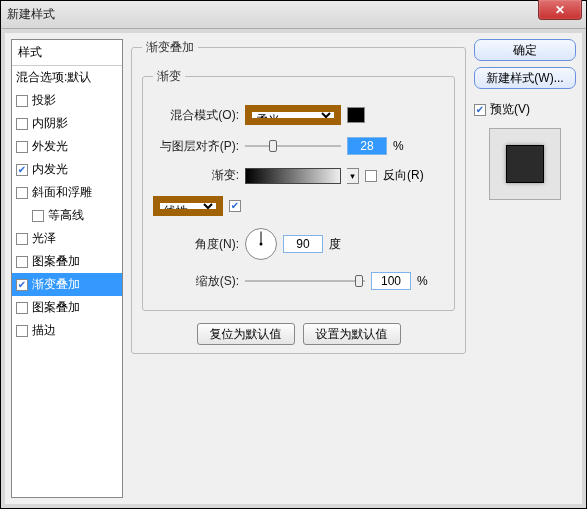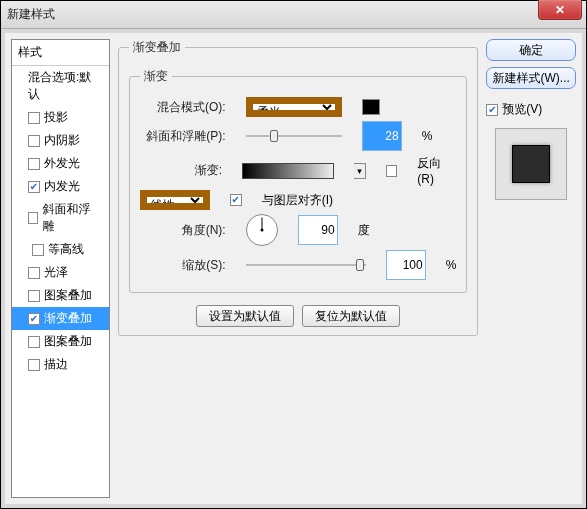--- a/index.html
+++ b/index.html
@@ -5,33 +5,33 @@
 *{box-sizing:border-box;font-family:"Microsoft YaHei",SimSun,sans-serif;font-size:12px}
 body{margin:0;background:#ccc}
 .win{width:587px;height:509px;background:#f0f0f0;border:1px solid #000;position:relative}
 .titlebar{height:28px;background:linear-gradient(#eaeaea,#d8d8d8);border-bottom:1px solid #aaa;display:flex;align-items:center;padding:0 6px;position:relative}
 .titlebar .title{flex:1;color:#222}
 .close-btn{position:absolute;right:4px;top:-1px;width:44px;height:20px;background:linear-gradient(#e07070,#c83030);border:1px solid #803030;border-top:none;border-radius:0 0 4px 4px;display:flex;align-items:center;justify-content:center;color:#fff;font-weight:bold;box-shadow:inset 0 0 2px rgba(255,255,255,.4)}
 .body{position:absolute;top:28px;left:0;right:0;bottom:0;background:#f0f0f0;border:4px solid #d8d8d8;padding:6px}
 .cols{display:flex;gap:8px;height:100%}
 .styles-panel{width:112px;border:1px solid #888;background:#fff;display:flex;flex-direction:column}
 .styles-header{padding:4px 6px;border-bottom:1px solid #ccc}
-.style-item{padding:3px 16px;display:flex;align-items:center;gap:4px;cursor:default}
+.style-item{padding:3px 4px;display:flex;align-items:center;gap:4px;cursor:default}
 .style-item.sub{padding-left:20px}
 .style-item.sel{background:#3399ff;color:#fff}
 .chk{width:12px;height:12px;border:1px solid #888;background:#fff;display:inline-flex;align-items:center;justify-content:center;font-size:10px;line-height:1;color:#2b6cd8}
 .chk.on::after{content:"✔"}
 .mid{flex:1;position:relative}
 fieldset{border:1px solid #bbb;border-radius:3px;padding:8px 10px;margin:0}
 legend{padding:0 4px;color:#333}
 .fs-inner{margin-top:4px}
-.row{display:flex;align-items:center;margin:4px 0;gap:20px}
+.row{display:flex;align-items:center;margin:12px 0;gap:6px}
 .lbl{width:86px;text-align:right;color:#222}
 select{height:20px;border:7px solid #a16207;background:#fff}
-.num{width:40px;height:30px;border:1px solid #7eb4ea;background:#fff;text-align:right;color:#000}
+.num{width:40px;height:18px;border:1px solid #7eb4ea;background:#fff;text-align:center;color:#000}
 .num.hl{background:#3399ff;color:#fff}
 .sw{width:18px;height:16px;border:1px solid #888;background:#000;display:inline-block}
 .track{position:relative;height:14px;width:96px}
 .track::before{content:"";position:absolute;left:0;right:0;top:6px;height:2px;background:#bbb}
 .thumb{position:absolute;top:1px;width:8px;height:12px;background:#eee;border:1px solid #666;border-radius:2px}
 .grad{width:96px;height:16px;border:1px solid #444;background:linear-gradient(to right,#000,#eee)}
 .dd{width:12px;height:16px;border:1px solid #888;border-left:none;background:#eee;display:flex;align-items:center;justify-content:center;font-size:9px}
 .angle{width:32px;height:32px;border:1px solid #888;border-radius:50%;position:relative;background:#fff}
 .angle .hand{position:absolute;left:50%;top:50%;width:13px;height:1px;background:#000;transform-origin:left center;transform:rotate(0deg)}
 .angle .dot{position:absolute;left:50%;top:50%;width:3px;height:3px;background:#000;border-radius:50%;transform:translate(-50%,-50%)}
@@ -117,42 +117,41 @@
 
             <div class="row">
               <span class="lbl">混合模式(O):</span>
               <select style="width:96px">
                 <option>柔光</option>
               </select>
               <span class="sw"></span>
             </div>
 
             <div class="row">
-              <span class="lbl">斜面和浮雕(P):</span>
+              <span class="lbl">与图层对齐(P):</span>
               <div class="track">
                   <div class="thumb" style="left:24px"></div>
                 </div>
               <input class="num hl" value="28" style="">
               <span>%</span>
             </div>
 
             <div class="row">
               <span class="lbl">渐变:</span>
               <div class="grad"></div>
               <div class="dd">▾</div>
               <span class="chk"></span>
               <span>反向(R)</span>
             </div>
 
             <div class="row">
               <select style="width:70px">
                 <option>线性</option>
               </select>
               <span class="chk on"></span>
-              <span>与图层对齐(I)</span>
             </div>
 
             <div class="row">
               <span class="lbl">角度(N):</span>
               <div class="angle">
                 <div class="hand" style="transform:rotate(-90deg)"></div>
                   <div class="dot"></div>
               </div>
               <input class="num" value="90" style="">
               <span>度</span>
@@ -162,22 +161,22 @@
               <span class="lbl">缩放(S):</span>
               <div class="track" style="width:120px">
                   <div class="thumb" style="left:110px"></div>
                 </div>
               <input class="num" value="100" style="">
               <span>%</span>
             </div>
           </fieldset>
 
           <div class="btnrow">
+            <div class="btn">复位为默认值</div>
             <div class="btn">设置为默认值</div>
-            <div class="btn">复位为默认值</div>
           </div>
         </fieldset>
       </div>
 
       <div class="right">
         <div class="rbtn">确定</div>
         <div class="rbtn">新建样式(W)...</div>
         <div class="prev-row">
           <span class="chk on"></span>
           <span>预览(V)</span>

